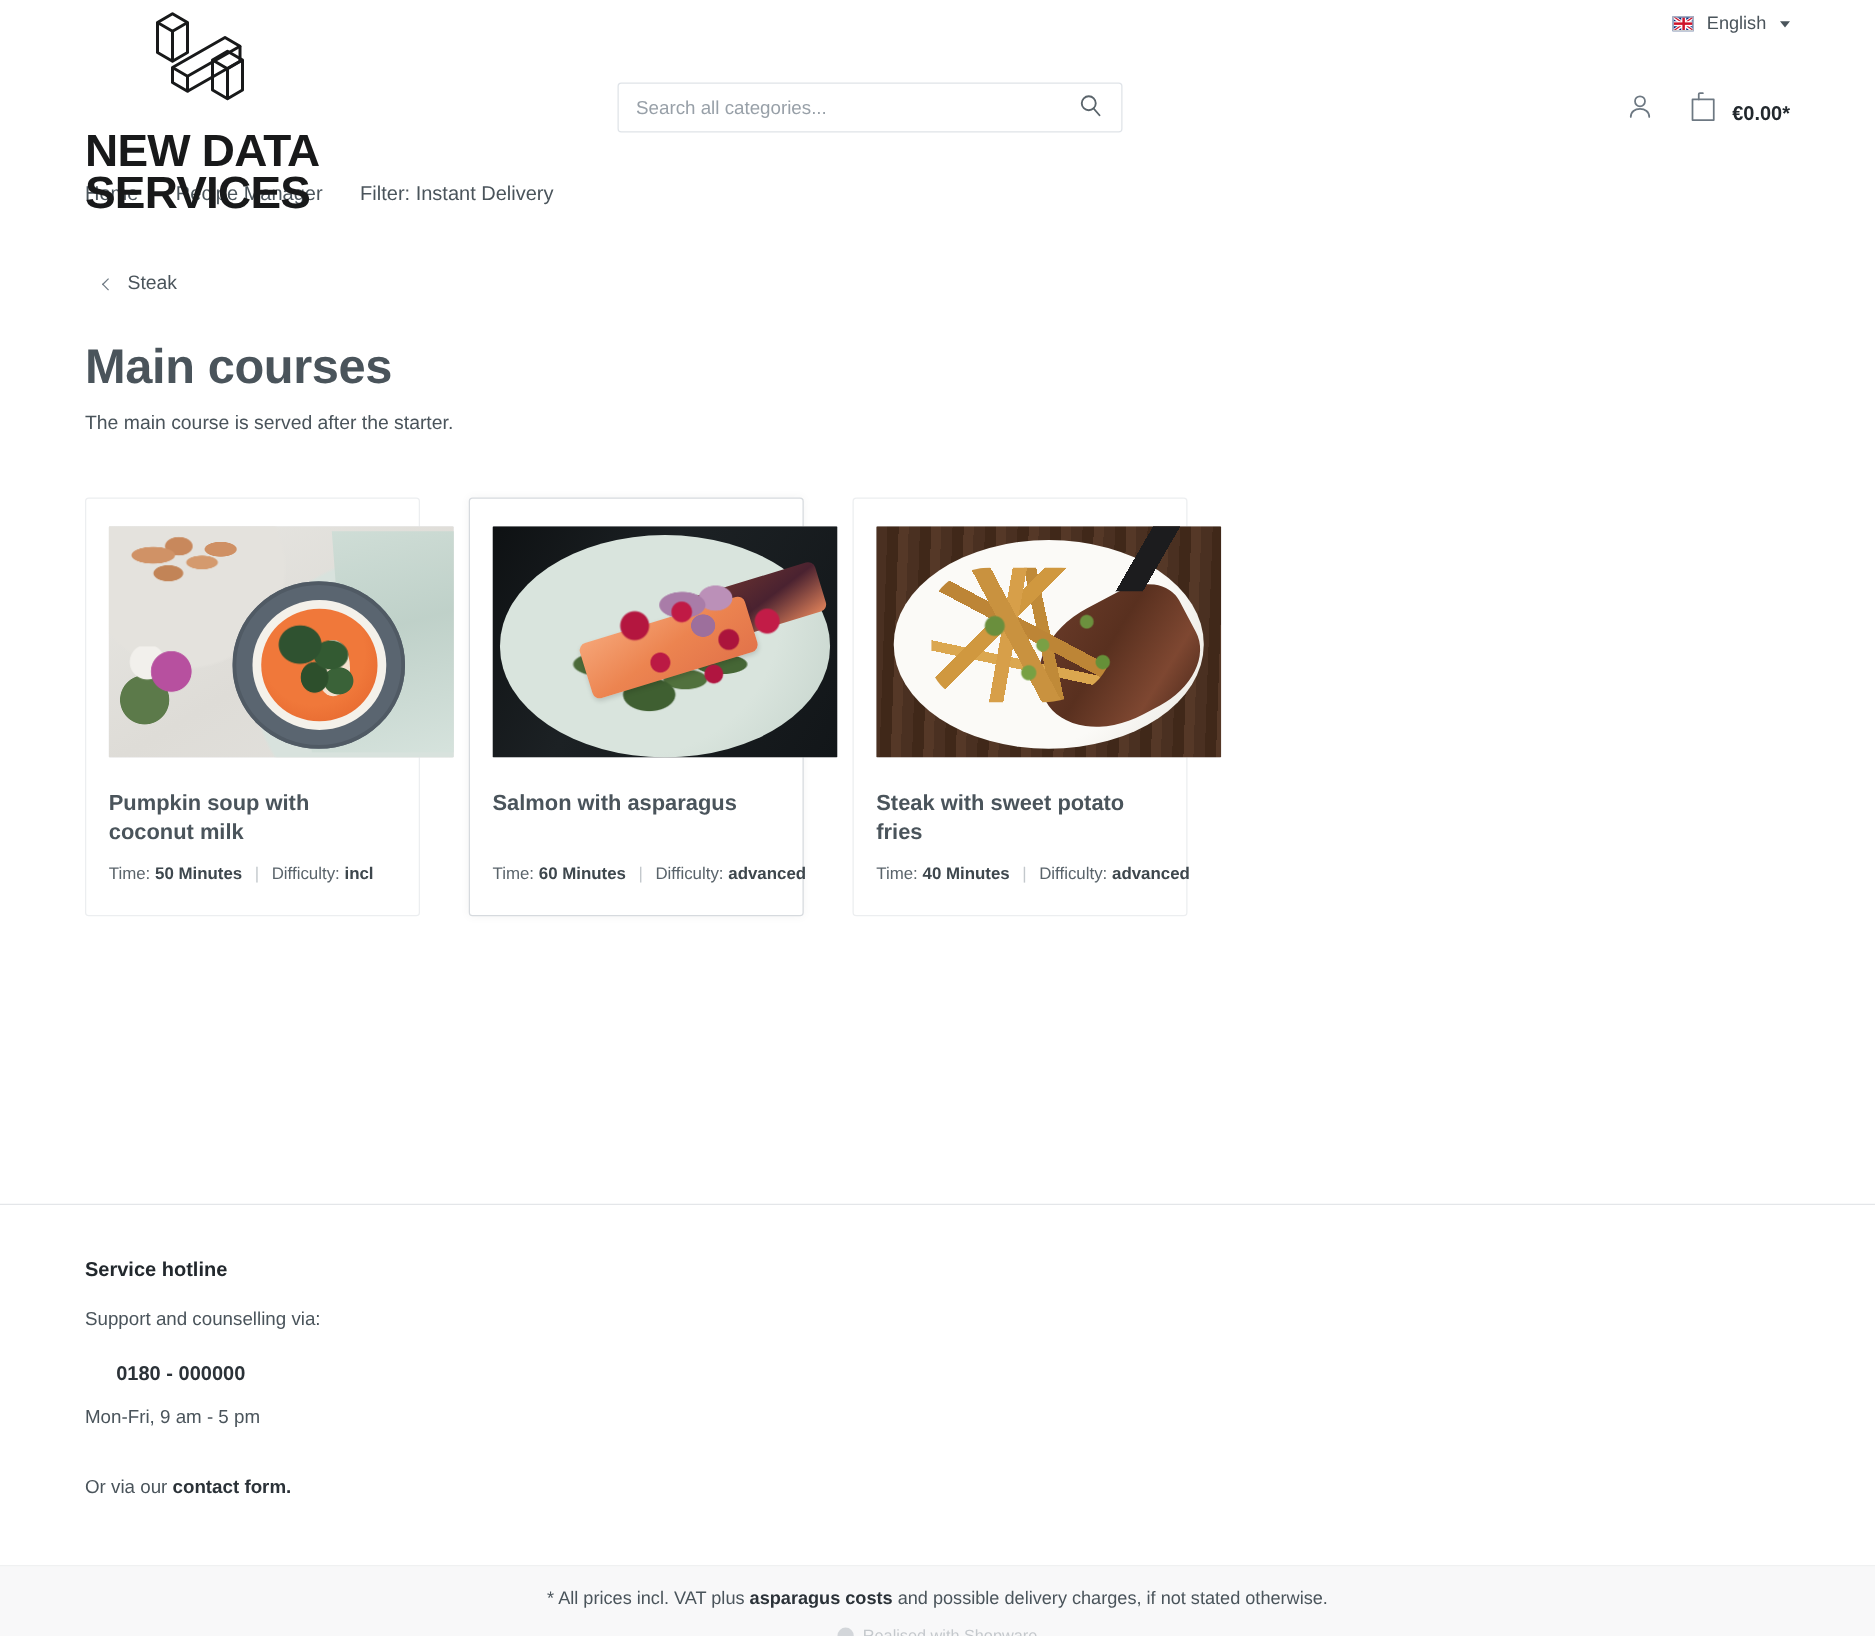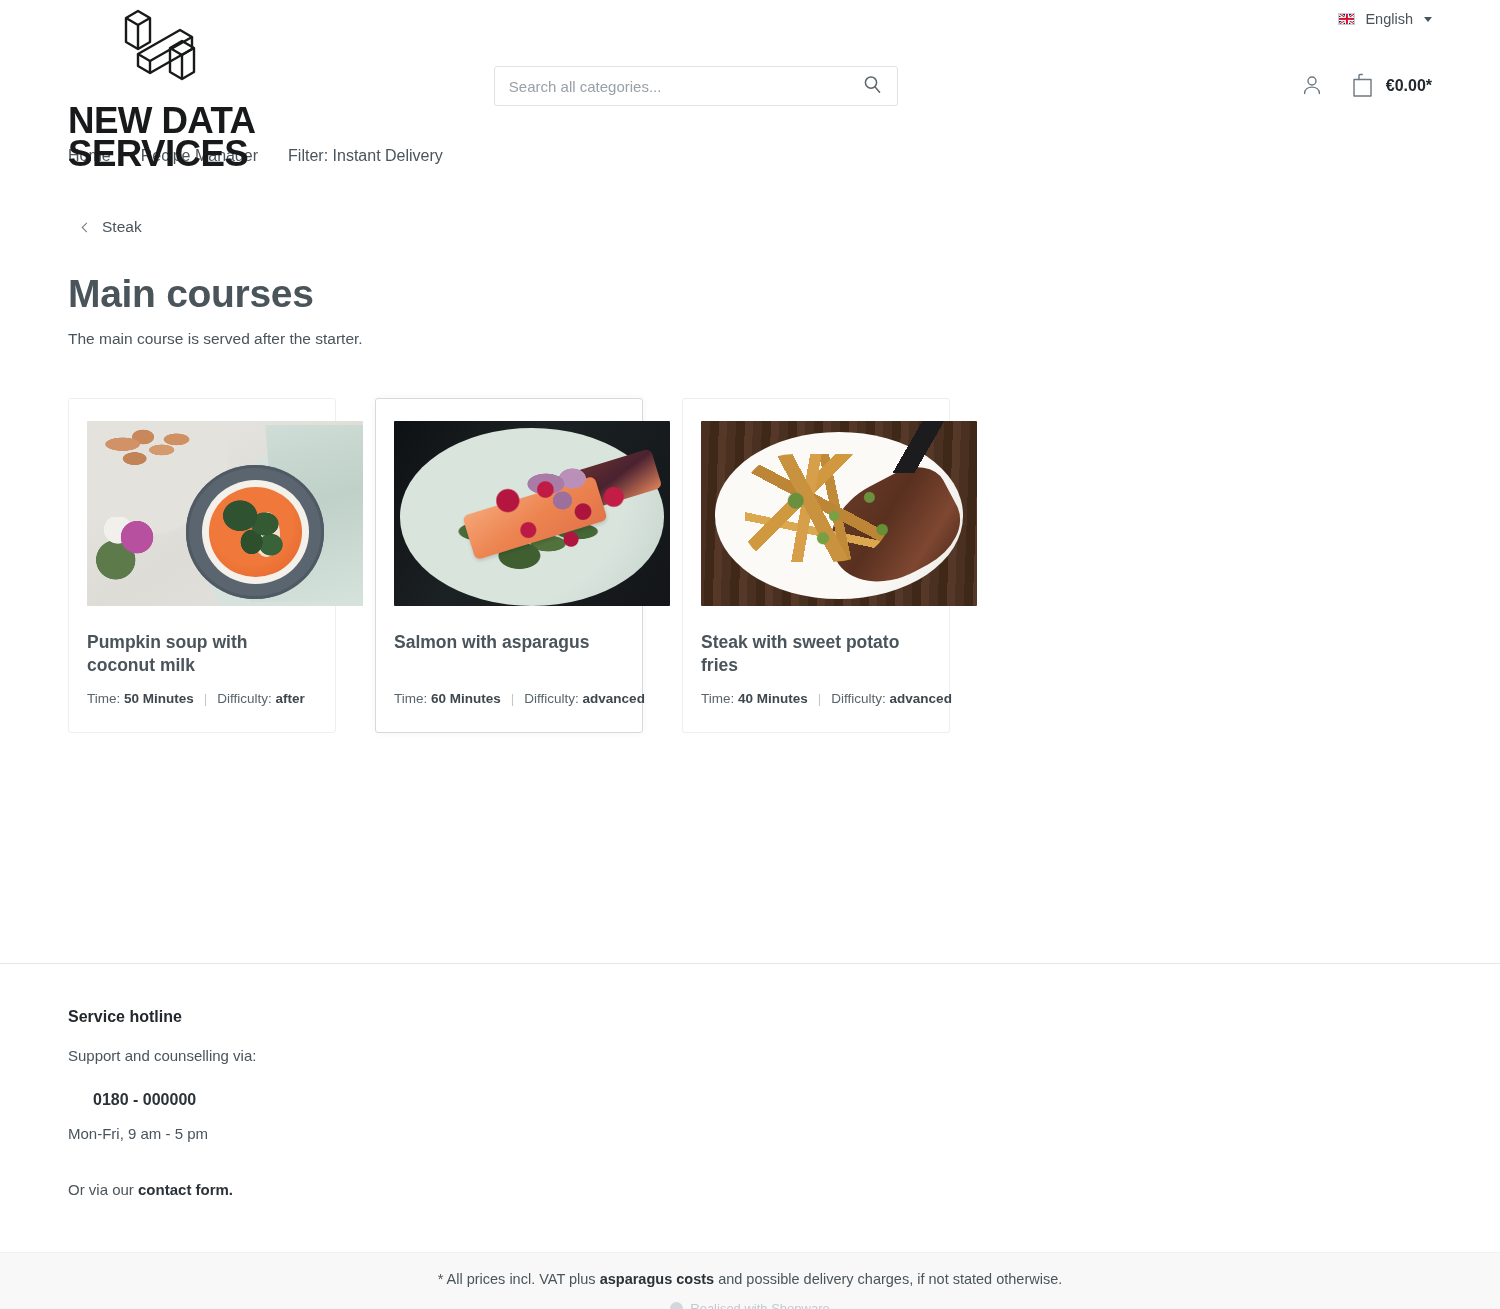--- a/index.html
+++ b/index.html
@@ -117,21 +117,21 @@
     margin-left: auto;
     display: flex;
     align-items: center;
     gap: 26px;
   }
   .icon-btn {
     background: none; border: none; padding: 0; cursor: pointer;
     display: flex; align-items: center; justify-content: center;
     color: #6d7882;
   }
-  .cart-btn { display: flex; align-items: center; gap: 11px; background:none; border:none; cursor:pointer; padding:0; }
+  .cart-btn { display: flex; align-items: flex-end; gap: 11px; background:none; border:none; cursor:pointer; padding:0; }
   .cart-amount { font-size: 16px; font-weight: 700; color: #22282d; }
 
   
   .main-nav {
     display: flex;
     align-items: center;
     gap: 30px;
     padding: 0 68px;
     height: 44px;
   }
@@ -454,21 +454,21 @@
       </div>
       <h2 class="product-name">Pumpkin soup with coconut milk</h2>
       <div class="product-meta">
         <span>
           <span>Time:</span>
           <b>50 Minutes</b>
         </span>
         <span class="meta-sep">|</span>
         <span>
           <span>Difficulty:</span>
-          <b>after</b>
+          <b>incl</b>
         </span>
       </div>
     </article>
 
     <article class="product-card hovered">
       <div class="product-media">
         <div class="food">
           <div class="salm-bg"></div>
           <div class="salm-plate"></div>
           <div class="salm-greens"></div>

